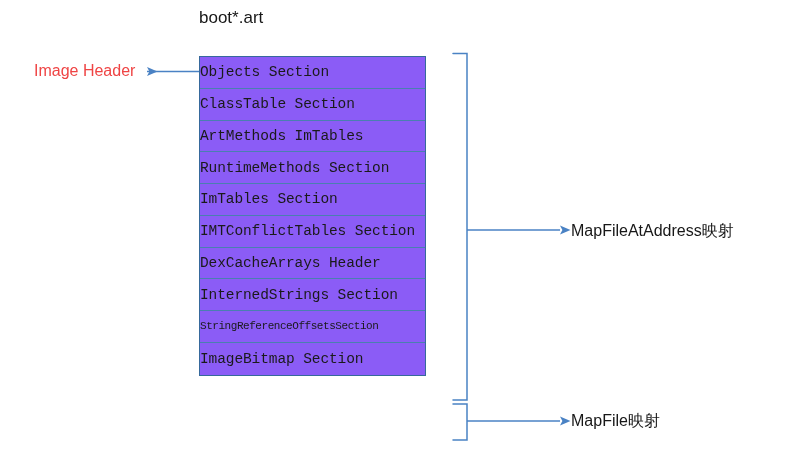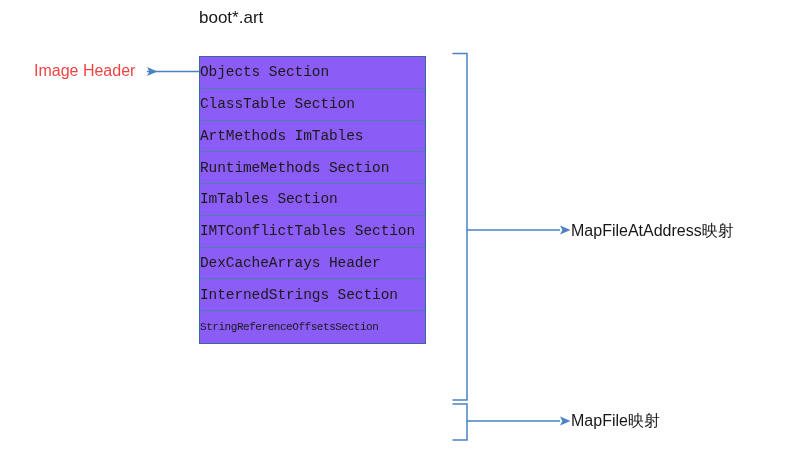--- a/index.html
+++ b/index.html
@@ -136,20 +136,23 @@
     </div>
     <div class="section-row">
       <span class="section-label">DexCacheArrays Header</span>
     </div>
     <div class="section-row">
       <span class="section-label">InternedStrings Section</span>
     </div>
     <div class="section-row tight">
       <span class="section-label">StringReferenceOffsetsSection</span>
     </div>
+    <div class="section-row">
+      <span class="section-label">ImageBitmap Section</span>
+    </div>
   </div>
 
   <div class="right-label r1">MapFileAtAddress映射</div>
 
   <div class="right-label r2">MapFile映射</div>
 
   <svg class="connectors" width="794" height="463" viewBox="0 0 794 463">
     <defs>
       <marker id="arrowLeft" markerWidth="8" markerHeight="8" refX="7" refY="4" orient="auto" markerUnits="strokeWidth">
         <path d="M7,1 L0,4 L7,7 L5.4,4 Z" fill="#4a82c4"></path>

